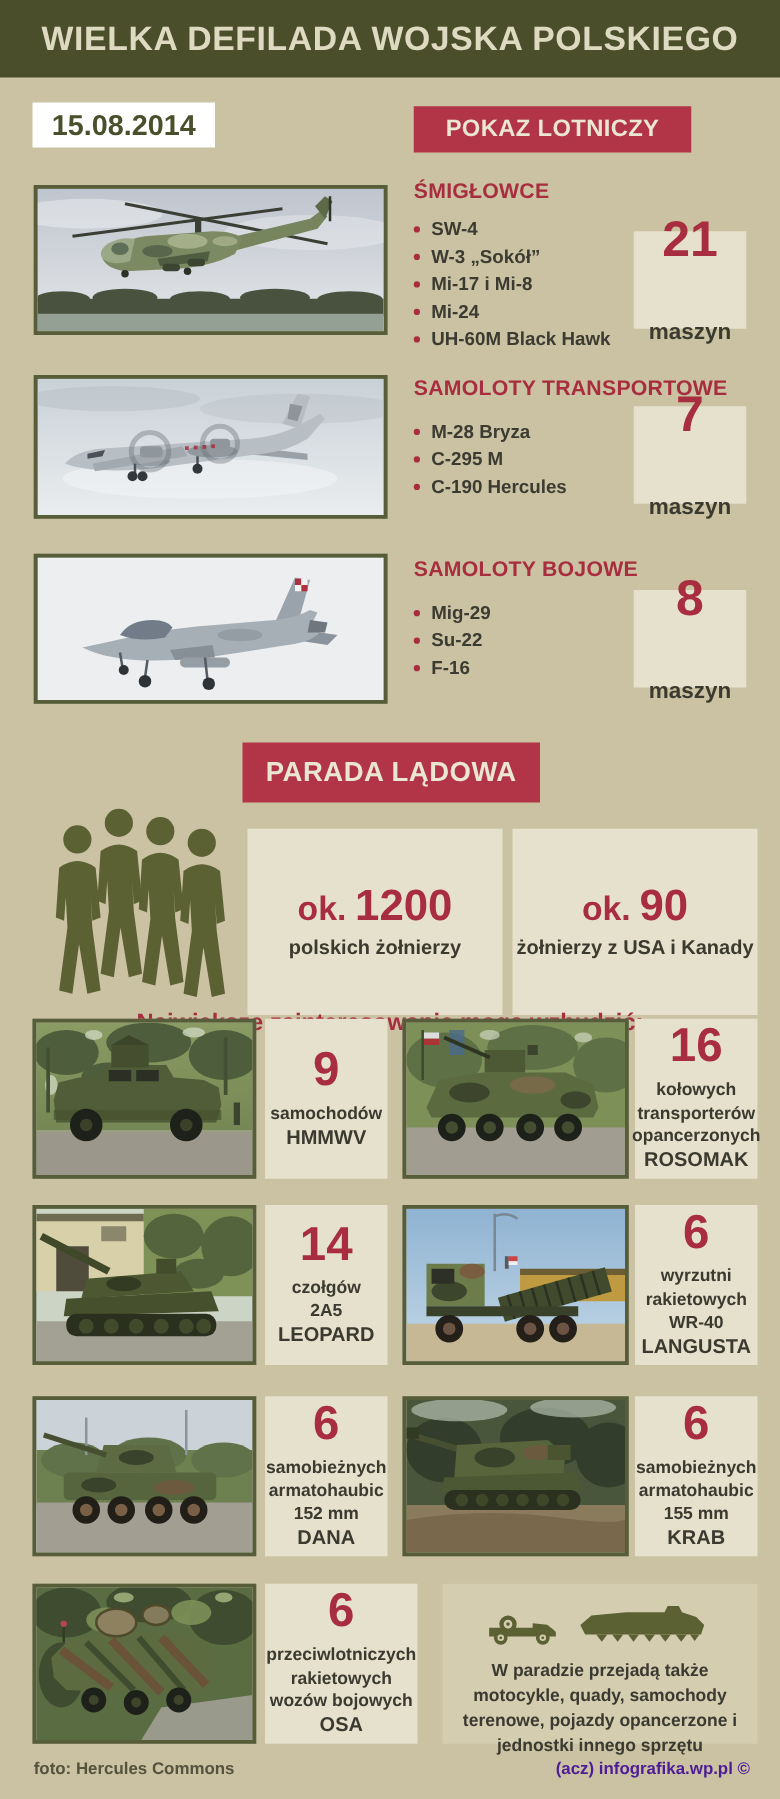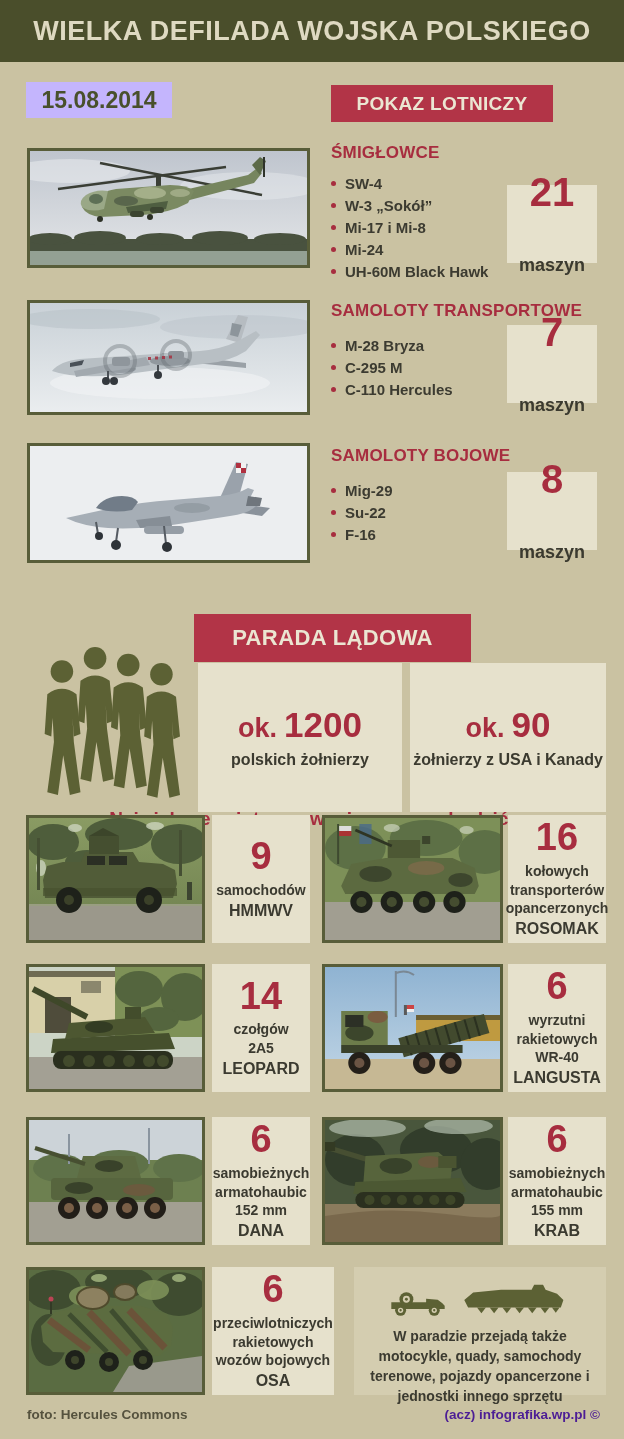--- a/index.html
+++ b/index.html
@@ -4,24 +4,24 @@
 <style>
   :root{
     --page-bg:#cac2a2; --header-bg:#4a4e2b; --accent-red:#a72d3f; --badge-red:#b23447;
     --cream-box:#e6e1cc; --note-box:#d4cdb0; --olive:#585d39; --dark-text:#3b3a2f;
   }
   *{box-sizing:border-box}
   body{margin:0;background:#888;font-family:"Liberation Sans",sans-serif;}
   .stage{position:relative;width:624px;height:1439px;background:var(--page-bg);overflow:hidden;margin:0 auto;}
   .header{position:absolute;left:0;top:0;width:624px;height:62px;background:var(--header-bg);display:flex;align-items:center;justify-content:center;}
   .title{margin:0;font-size:27px;font-weight:bold;color:#ded9c1;letter-spacing:.5px;}
-  .date-badge{position:absolute;left:26px;top:82px;width:146px;height:36px;background:#c4b5fd;display:flex;align-items:center;justify-content:center;font-size:23px;font-weight:bold;color:#49502c;}
+  .date-badge{position:absolute;left:26px;top:82px;width:146px;height:36px;background:#ffffff;display:flex;align-items:center;justify-content:center;font-size:23px;font-weight:bold;color:#49502c;}
   .badge-red{position:absolute;background:var(--badge-red);color:#ebe6d2;display:flex;align-items:center;justify-content:center;font-weight:bold;}
   .air-badge{left:331px;top:85px;width:222px;height:37px;font-size:19px;letter-spacing:.3px;}
-  .parade-badge{left:194px;top:594px;width:277px;height:48px;font-size:22px;letter-spacing:.4px;margin-top:20px;}
+  .parade-badge{left:194px;top:594px;width:238px;height:48px;font-size:22px;letter-spacing:.4px;}
   .photo{position:absolute;border:3px solid var(--olive);overflow:hidden;background:#9aa08a;}
   .photo svg{display:block;width:100%;height:100%;}
   .sec-heading{position:absolute;left:331px;color:var(--accent-red);font-weight:bold;font-size:17px;letter-spacing:.2px;}
   .air-list{position:absolute;left:331px;list-style:none;margin:0;padding:0;}
   .air-list li{display:flex;align-items:center;height:22px;font-size:15px;font-weight:bold;color:#3c3b31;}
   .bullet{width:5px;height:5px;border-radius:50%;background:var(--accent-red);margin-right:9px;flex:none;}
   .count-box{position:absolute;background:var(--cream-box);display:flex;flex-direction:column;align-items:center;justify-content:center;gap:40px;}
   .count-num{font-size:40px;font-weight:bold;color:var(--accent-red);line-height:1;}
   .count-label{font-size:18px;font-weight:bold;color:var(--dark-text);margin-top:3px;}
   .soldiers{position:absolute;left:42px;top:646px;width:138px;height:152px;}
@@ -199,21 +199,21 @@
     <li>
         <span class="bullet"></span>
         <span>M-28 Bryza</span>
       </li>
     <li>
         <span class="bullet"></span>
         <span>C-295 M</span>
       </li>
     <li>
         <span class="bullet"></span>
-        <span>C-110 Hercules</span>
+        <span>C-190 Hercules</span>
       </li>
   </ul>
   <div class="count-box" style="left:507px;top:325px;width:90px;height:78px">
     <div class="count-num">7</div>
     <div class="count-label">maszyn</div>
   </div>
 
   <div class="sec-heading" style="top:446px">SAMOLOTY BOJOWE</div>
   <ul class="air-list" style="top:479px">
     <li>

